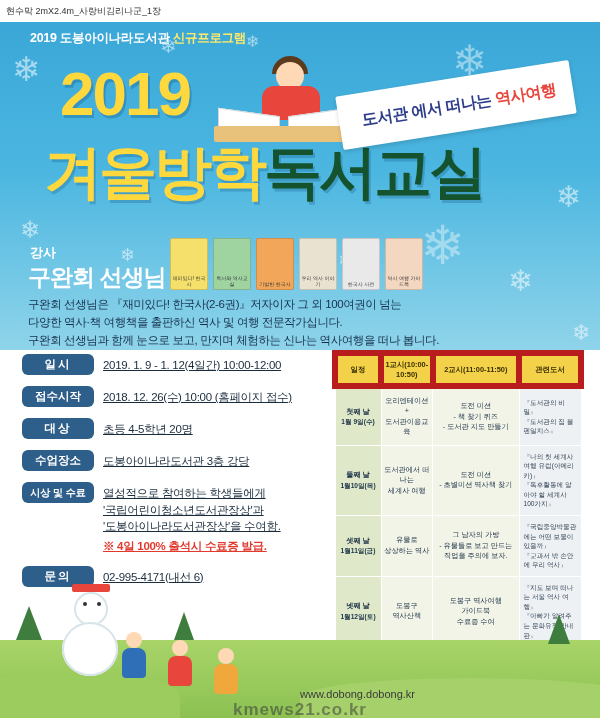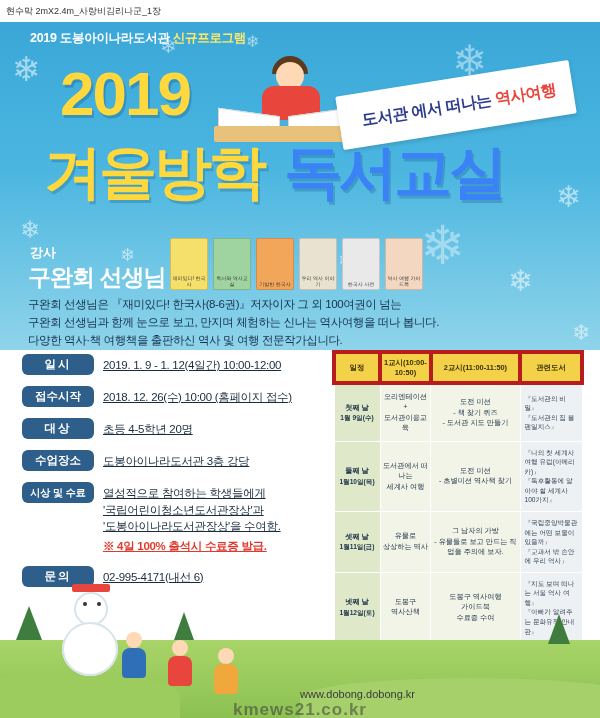--- a/index.html
+++ b/index.html
@@ -47,21 +47,21 @@
     font-size: 62px; font-weight: bold; color: #ffd83d;
     letter-spacing: -2px;
     text-shadow: 2px 3px 0 rgba(0,60,110,.25);
   }
   .title-main {
     position: absolute; top: 134px; left: 44px;
     font-size: 58px; font-weight: bold; letter-spacing: -3px;
     text-shadow: 2px 3px 0 rgba(0,60,110,.22);
   }
   .title-main .w1 { color: #ffd83d; }
-  .title-main .w2 { color: #3b82f6; margin-left: 20px; }
+  .title-main .w2 { color: #14532d; }
   
   .ribbon {
     position: absolute; top: 78px; left: 338px;
     width: 236px; height: 54px;
     background: #ffffff;
     transform: rotate(-9deg);
     box-shadow: 0 2px 4px rgba(0,0,0,.15);
     border-radius: 2px;
   }
   .ribbon-text {
@@ -147,21 +147,21 @@
     padding-top: 3px; letter-spacing: -.3px; text-decoration: underline;
   }
   
   .sched {
     position: absolute; top: 350px; left: 332px;
     width: 252px; border-collapse: collapse;
     font-size: 7.2px; color: #20364a;
   }
   .sched th {
     background: #f3d24a; color: #3a2e00;
-    border: 4px solid #b91c1c;
+    border: 6px solid #b91c1c;
     font-weight: bold; padding: 4px 1px; font-size: 7.4px;
   }
   .sched td {
     border: 1px solid #ffffff;
     text-align: center; vertical-align: middle;
     padding: 7px 2px; line-height: 1.45;
     background: #f3f4e8;
   }
   .sched td.daycol { background: #dfe9c9; font-weight: bold; width: 46px; }
   .sched td.ref { background: #eef1f4; font-size: 6.6px; text-align: left; padding: 6px 4px; color: #2c3e50; }
@@ -283,23 +283,23 @@
 한국사</div>
     <div class="bk" style="background:#eae2d0;">우리 역사
 이야기</div>
     <div class="bk" style="background:#e9e9e9;">한국사
 사전</div>
     <div class="bk" style="background:#f4d7c0;">역사 여행
 가이드북</div>
   </div>
 
   <div class="desc">
-    <div>구완회 선생님은 『재미있다! 한국사(8-6권)』저자이자 그 외 100여권이 넘는</div>
+    <div>구완회 선생님은 『재미있다! 한국사(2-6권)』저자이자 그 외 100여권이 넘는</div>
+    <div>다양한 역사·책 여행책을 출판하신 역사 및 여행 전문작가십니다.</div>
     <div>구완회 선생님과 함께 눈으로 보고, 만지며 체험하는 신나는 역사여행을 떠나 봅니다.</div>
-    <div>다양한 역사·책 여행책을 출판하신 역사 및 여행 전문작가십니다.</div>
   </div>
 
   <div class="lower"></div>
 
   <div class="info">
     <div class="info-row">
       <div class="pill">일시</div>
       <div class="info-val">2019. 1. 9 - 1. 12(4일간) 10:00-12:00</div>
     </div>
     <div class="info-row">

